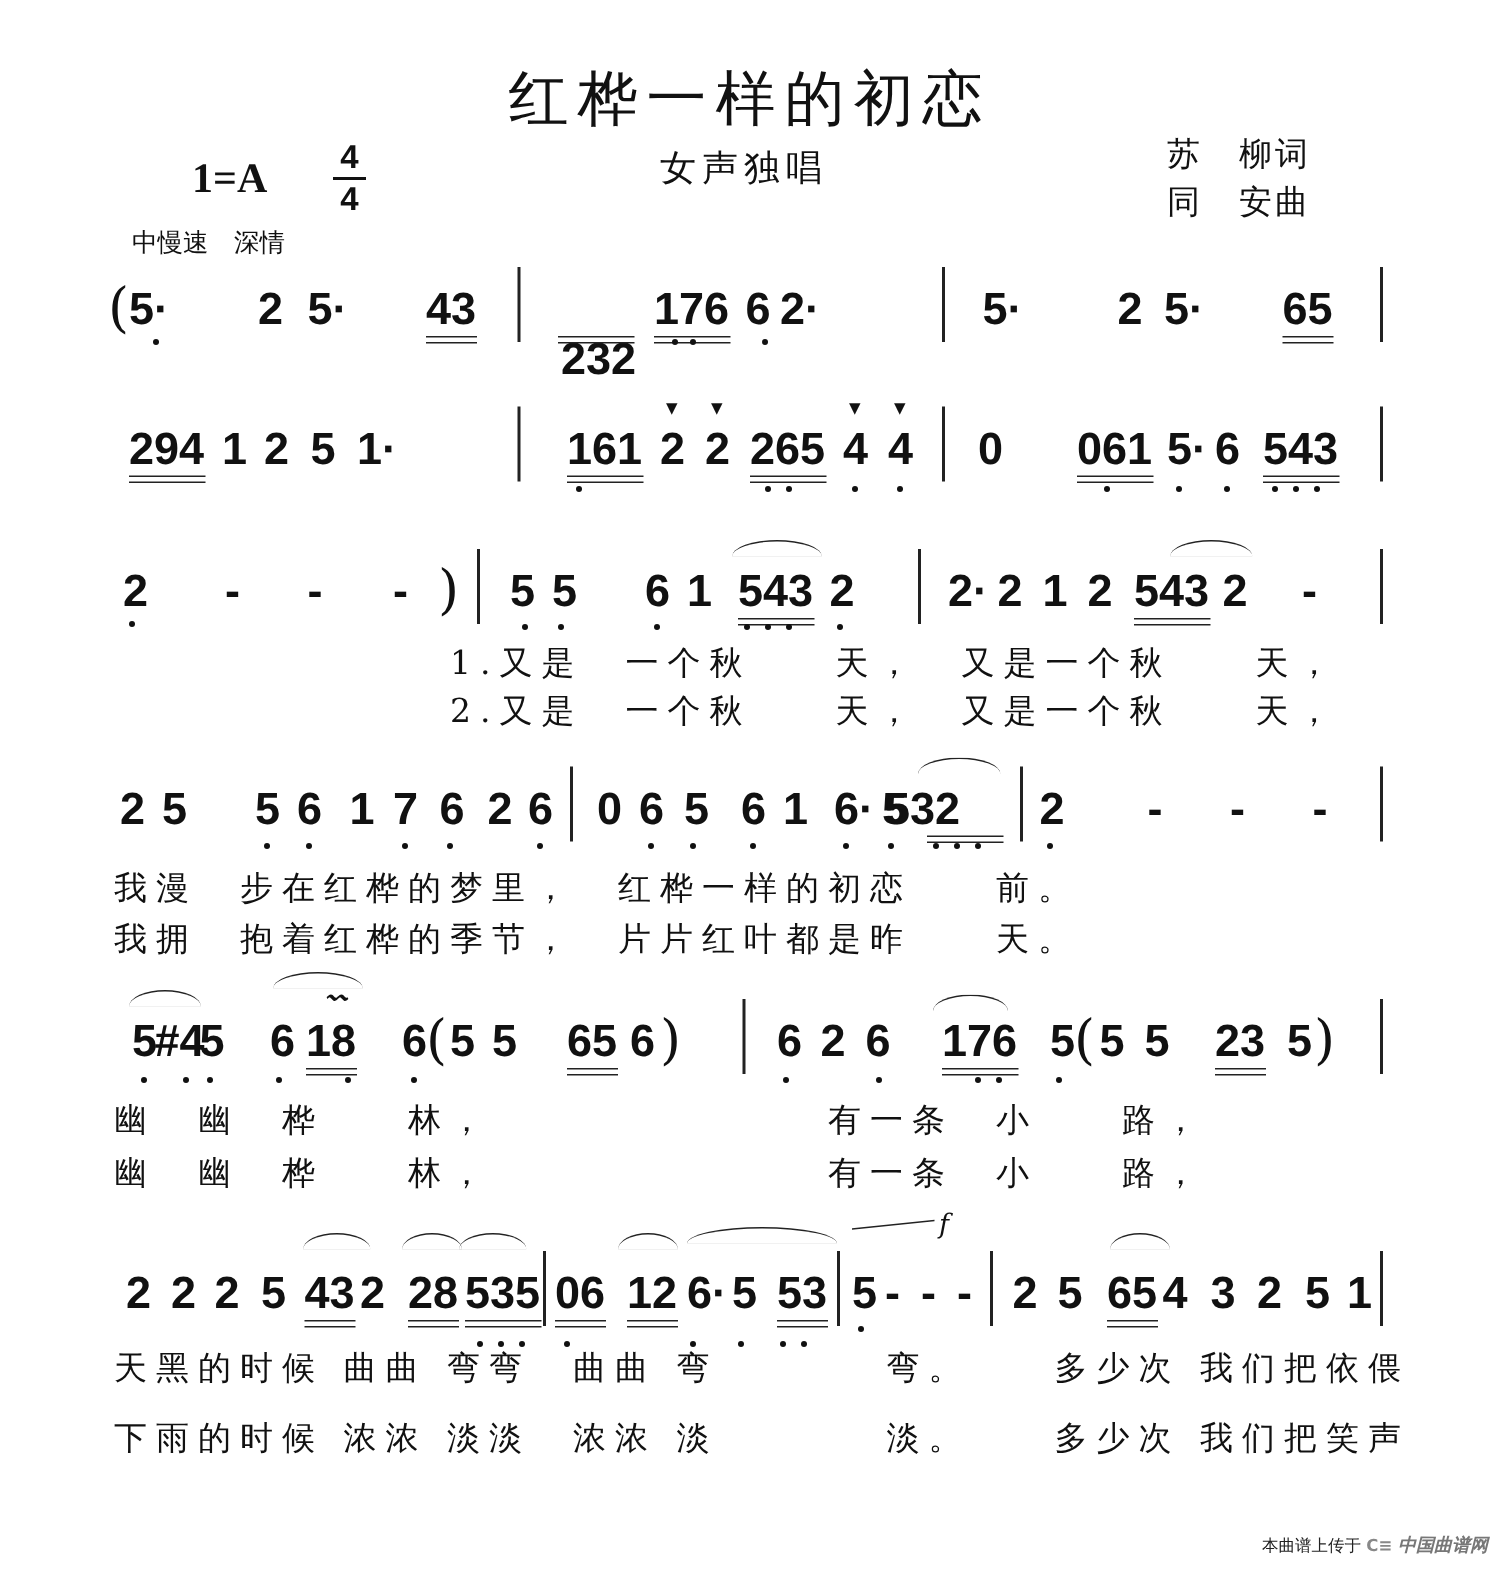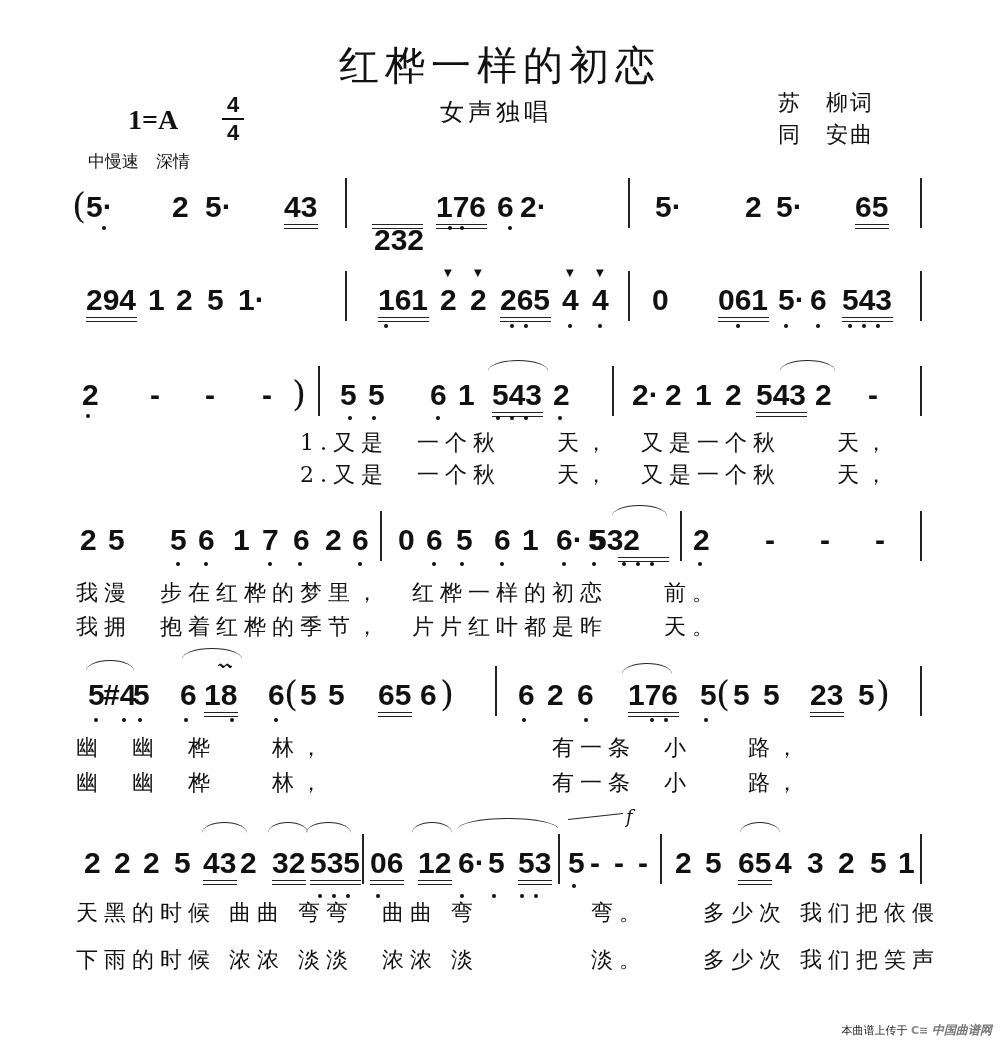--- a/index.html
+++ b/index.html
@@ -184,21 +184,21 @@
     <div class="lyric" style="left:76px;top:735px;">幽　幽　桦　　林，　　　　　　　　有一条　小　　路，</div>
     <div class="lyric" style="left:76px;top:770px;">幽　幽　桦　　林，　　　　　　　　有一条　小　　路，</div>
     <span class="note" style="left:84px;top:848px;">2</span>
     <span class="note" style="left:114px;top:848px;">2</span>
     <span class="note" style="left:143px;top:848px;">2</span>
     <span class="note" style="left:174px;top:848px;">5</span>
     <span class="note" style="left:203px;top:848px;">43</span>
     <div class="ul" style="left:203px;top:880px;width:34px;"></div>
     <div class="ul" style="left:203px;top:884px;width:34px;"></div>
     <span class="note" style="left:240px;top:848px;">2</span>
-    <span class="note" style="left:272px;top:848px;">32</span>
+    <span class="note" style="left:272px;top:848px;">28</span>
     <div class="ul" style="left:272px;top:880px;width:34px;"></div>
     <div class="ul" style="left:272px;top:884px;width:34px;"></div>
     <span class="note" style="left:310px;top:848px;">535</span>
     <div class="ul" style="left:310px;top:880px;width:51px;"></div>
     <div class="ul" style="left:310px;top:884px;width:51px;"></div>
     <span class="note" style="left:370px;top:848px;">06</span>
     <div class="ul" style="left:370px;top:880px;width:34px;"></div>
     <div class="ul" style="left:370px;top:884px;width:34px;"></div>
     <span class="note" style="left:418px;top:848px;">12</span>
     <div class="ul" style="left:418px;top:880px;width:34px;"></div>

